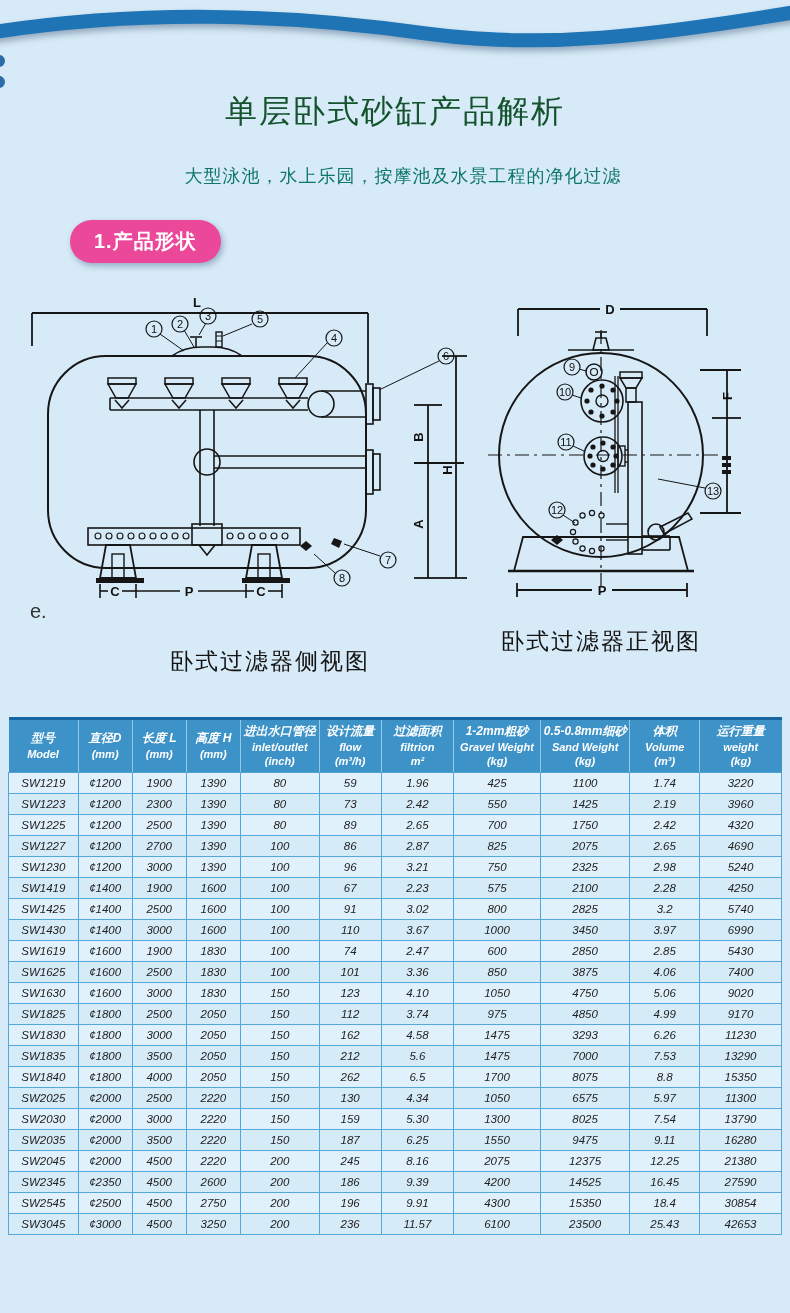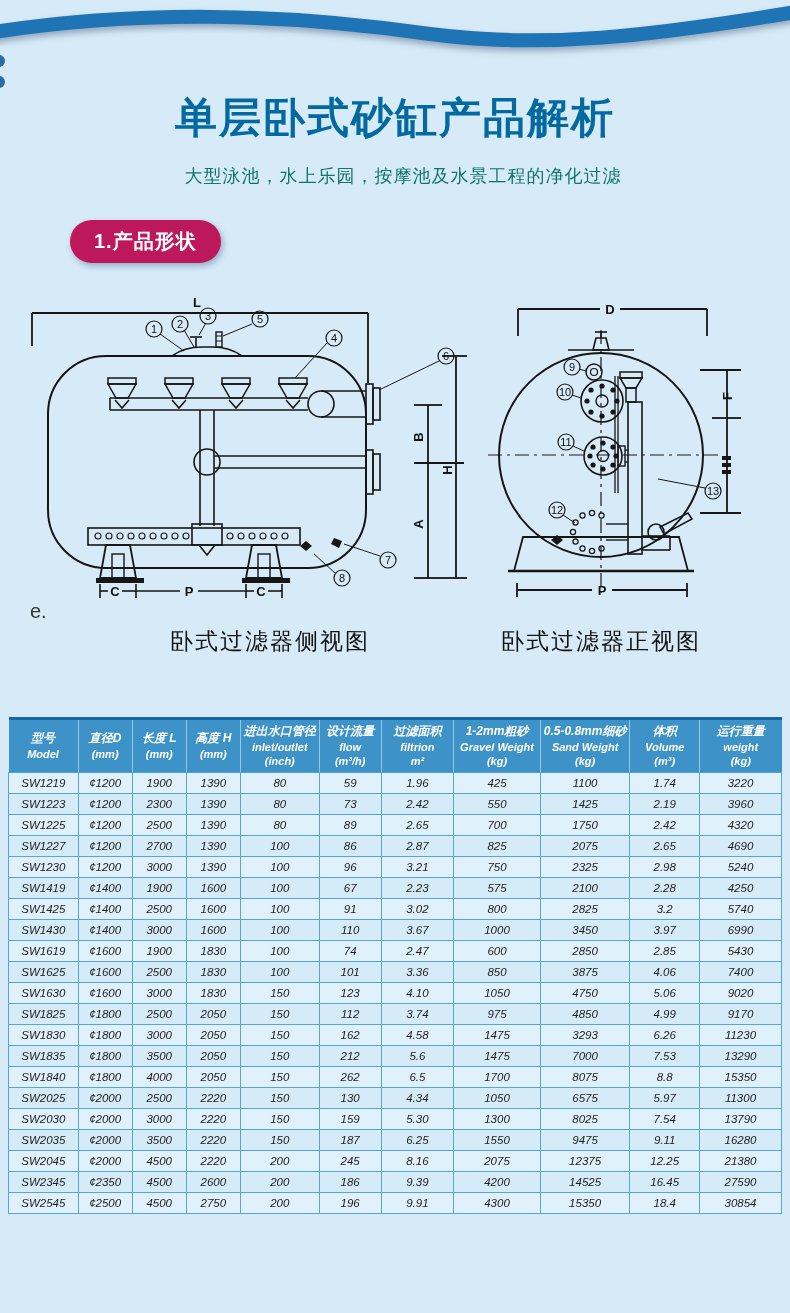--- a/index.html
+++ b/index.html
@@ -4,37 +4,37 @@
 <style>
   html,body{margin:0;padding:0;}
   body{
     width:790px;height:1313px;position:relative;overflow:hidden;
     background:#d7eaf7;
     font-family:"Liberation Sans","DejaVu Sans",sans-serif;
   }
   .wave-svg{position:absolute;top:0;left:0;}
   .page-title{
     position:absolute;top:90px;left:0;width:100%;margin:0;
-    text-align:center;font-size:42px;font-weight:bold;color:#0369a1;letter-spacing:2px;
+    text-align:center;font-size:32px;font-weight:normal;color:#14532d;letter-spacing:2px;
   }
   .page-subtitle{
     position:absolute;top:164px;left:8px;width:100%;
     text-align:center;font-size:18px;color:#0f766e;letter-spacing:1px;
   }
   .section-badge{
     position:absolute;top:220px;left:70px;
-    background:#be185d;color:#ffffff;font-size:20px;font-weight:bold;
+    background:#ec4899;color:#ffffff;font-size:20px;font-weight:bold;
     padding:8px 24px;border-radius:24px;letter-spacing:1px;
     box-shadow:2px 3px 6px rgba(20,60,100,.35);
   }
   .fig-side{position:absolute;left:22px;top:288px;}
   .fig-front{position:absolute;left:460px;top:288px;}
   .note-e{position:absolute;left:30px;top:600px;font-size:20px;color:#333;}
   .caption{position:absolute;top:626px;font-size:23px;color:#141414;letter-spacing:2px;text-align:center;}
-  .caption.side{left:130px;width:280px;}
+  .caption.side{left:130px;width:280px;margin-top:20px;}
   .caption.front{left:461px;width:280px;}
   .table-wrap{position:absolute;top:717px;left:8px;right:8px;font-style:italic;}
   table{width:100%;border-collapse:collapse;border-top:3px solid #1766a4;}
   thead th{
     background:#3d92c8;color:#fff;font-weight:bold;
     padding:4px 1px;line-height:1.3;vertical-align:middle;
     border-left:1px solid #93c9e8;border-bottom:1px solid #4fa3d6;
   }
   thead th:first-child{border-left:none;}
   thead th div.zh{font-size:12px;}
@@ -728,15 +728,28 @@
           <td>4500</td>
           <td>2750</td>
           <td>200</td>
           <td>196</td>
           <td>9.91</td>
           <td>4300</td>
           <td>15350</td>
           <td>18.4</td>
           <td>30854</td>
         </tr>
+        <tr>
+          <td>SW3045</td>
+          <td>¢3000</td>
+          <td>4500</td>
+          <td>3250</td>
+          <td>200</td>
+          <td>236</td>
+          <td>11.57</td>
+          <td>6100</td>
+          <td>23500</td>
+          <td>25.43</td>
+          <td>42653</td>
+        </tr>
       </tbody>
   </table>
 </div>
 
 </body></html>

